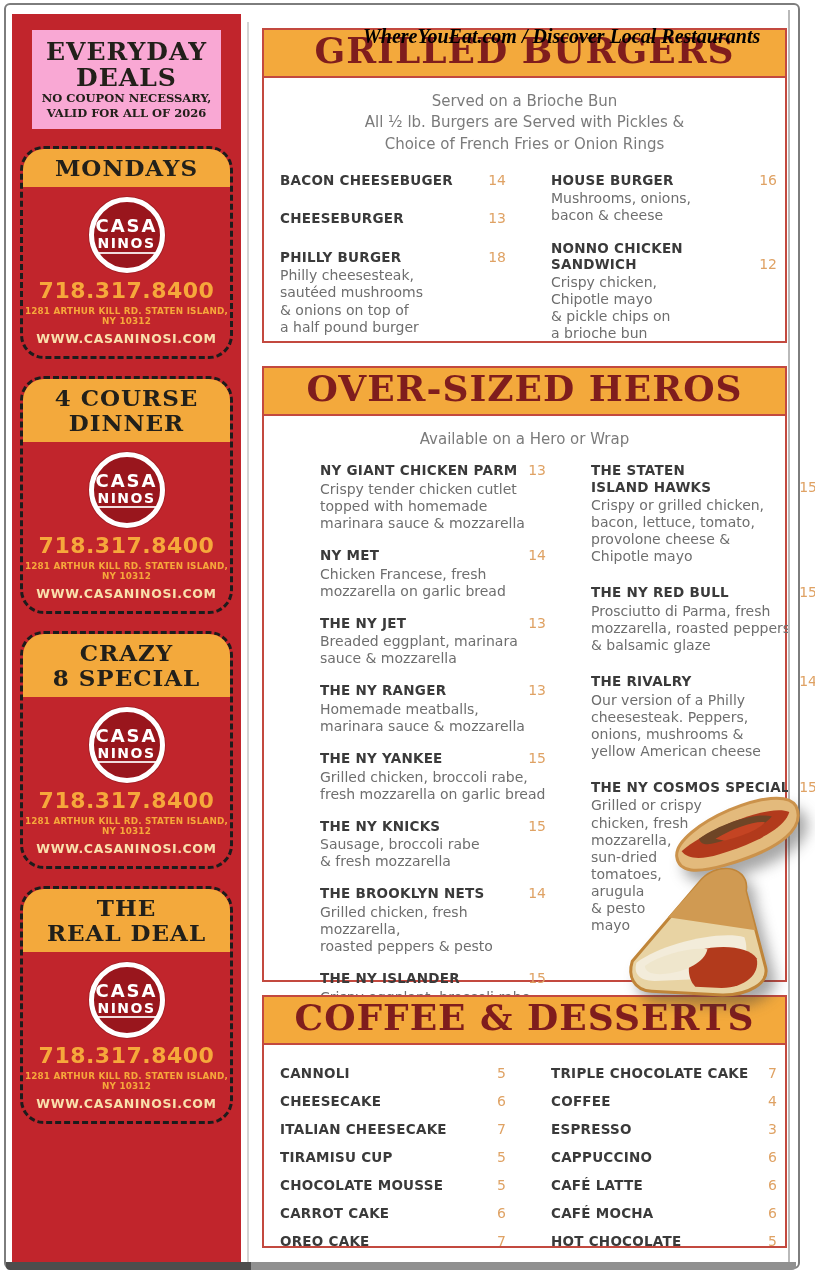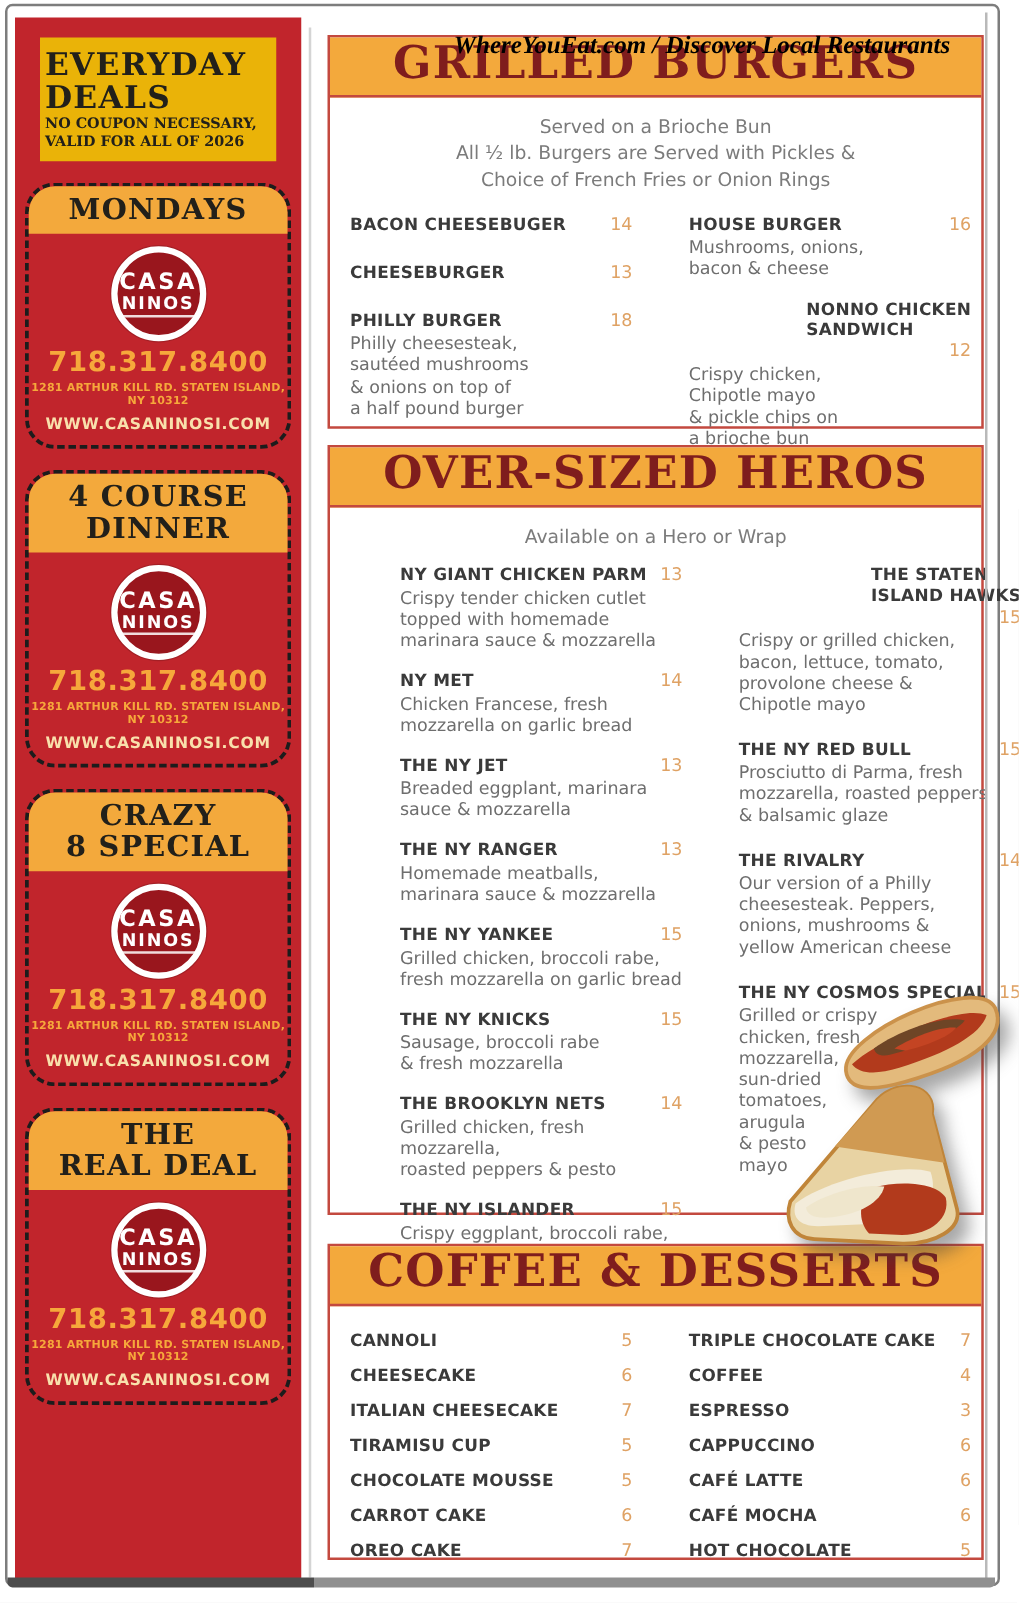--- a/index.html
+++ b/index.html
@@ -5,21 +5,21 @@
   html,body{margin:0;padding:0;}
   body{width:815px;height:1282px;background:#f4f4f4;font-family:"DejaVu Sans","Liberation Sans",sans-serif;position:relative;overflow:hidden;}
   #page{position:absolute;left:0;top:0;width:815px;height:1282px;background:#ffffff;}
   #frame{position:absolute;left:4px;top:3px;width:792px;height:1262px;border:2px solid #7d7d7d;border-radius:6px;background:#fff;}
   .right-line{position:absolute;left:788px;top:10px;width:2px;height:1254px;background:#b9b9b9;}
   .edge-line{position:absolute;left:247px;top:22px;width:2px;height:1240px;background:#d4d4d4;}
   .bottom-shadow{position:absolute;left:6px;top:1262px;width:790px;height:8px;background:linear-gradient(90deg,#4d4d4d 0 31%,#909090 31%);border-radius:0 0 4px 4px;}
 
   
   .sidebar{position:absolute;left:12px;top:14px;width:229px;height:1250px;background:#c1252c;}
-  .deal-header{margin:16px 20px 0;background:#eab308;text-align:left;padding:9px 4px 8px;}
+  .deal-header{margin:16px 20px 0;background:#f9a8d4;text-align:center;padding:9px 4px 8px;}
   .dh-title span{display:block;font-family:"DejaVu Serif","Liberation Serif",serif;font-weight:bold;font-size:25px;line-height:1.02;color:#22201a;letter-spacing:1px;}
   .dh-sub span{display:block;font-family:"DejaVu Serif","Liberation Serif",serif;font-weight:bold;font-size:11.5px;line-height:1.25;color:#22201a;margin-top:1px;}
   .coupon{margin:17px 8px 0;border:3px dashed #1c1c1c;border-radius:24px;text-align:center;padding-bottom:10px;overflow:hidden;}
   .coupon-band{background:#f3a93c;border-radius:20px 20px 0 0;padding:8px 4px 7px;margin:-1px -1px 0;}
   .coupon-band span{display:block;font-family:"DejaVu Serif","Liberation Serif",serif;font-weight:bold;font-size:23px;line-height:1.06;color:#22201a;letter-spacing:1px;}
   .logo{width:66px;height:66px;border:5px solid #ffffff;border-radius:50%;background:#99161d;margin:10px auto 6px;display:flex;flex-direction:column;align-items:center;justify-content:center;box-shadow:0 0 0 1px rgba(0,0,0,.15);}
   .logo .l1{color:#fff;font-weight:bold;font-size:18px;letter-spacing:2px;line-height:1;}
   .logo .l2{color:#fff;font-weight:bold;font-size:14px;letter-spacing:1.5px;line-height:1.2;border-bottom:2px solid rgba(255,255,255,.85);}
   .phone{color:#f6a83b;font-weight:bold;font-size:22px;letter-spacing:.5px;line-height:1.1;}
   .addr{color:#f6a83b;font-weight:bold;font-size:8.8px;letter-spacing:.2px;margin-top:3px;}
@@ -30,26 +30,26 @@
   
   .section{position:absolute;left:262px;width:521px;border:2px solid #c3493f;background:#fff;}
   .band{background:#f3a93c;border-bottom:2px solid #c3493f;text-align:center;padding:1px 0 5px;}
   .band span{font-family:"DejaVu Serif","Liberation Serif",serif;font-weight:bold;font-size:36px;color:#7f1d1d;letter-spacing:1px;line-height:1.1;}
   .subtitle{text-align:center;color:#7b7b7b;font-size:15px;line-height:1.45;margin-top:13px;}
   .subtitle span{display:block;}
   .cols{display:flex;gap:45px;padding:16px 16px 0;}
   .col{width:226px;flex:none;}
   .item{margin-bottom:15px;}
   .row{display:flex;justify-content:space-between;align-items:flex-start;}
-  .row.price-low{align-items:flex-end;flex-direction:column;}
+  .row.price-low{align-items:flex-end;}
   .iname{font-weight:bold;font-size:13.5px;color:#3a3a3a;letter-spacing:.25px;line-height:1.25;white-space:pre-line;}
   .iprice{font-size:14px;color:#dfa264;flex:none;padding-left:6px;line-height:1.25;}
   .idesc{font-size:14px;color:#6e6e6e;line-height:1.22;white-space:pre-line;margin-top:1px;}
   #sec-burgers{top:28px;height:311px;}
-  #sec-heros{top:356px;height:612px;}
+  #sec-heros{top:366px;height:612px;}
   #sec-desserts{top:995px;height:249px;}
   .drow{display:flex;justify-content:space-between;margin-bottom:10.5px;}
   .drow .iname{font-size:13.5px;}
   .watermark{position:absolute;left:363px;top:25px;width:450px;font-family:"Liberation Serif","DejaVu Serif",serif;font-style:italic;font-weight:bold;font-size:20px;color:#000;white-space:nowrap;z-index:30;}
   .sandwich{position:absolute;left:622px;top:768px;width:200px;height:250px;z-index:20;filter:drop-shadow(8px 10px 7px rgba(60,60,60,.45));}
 </style>
 </head>
 <body>
 
 <div id="page">

